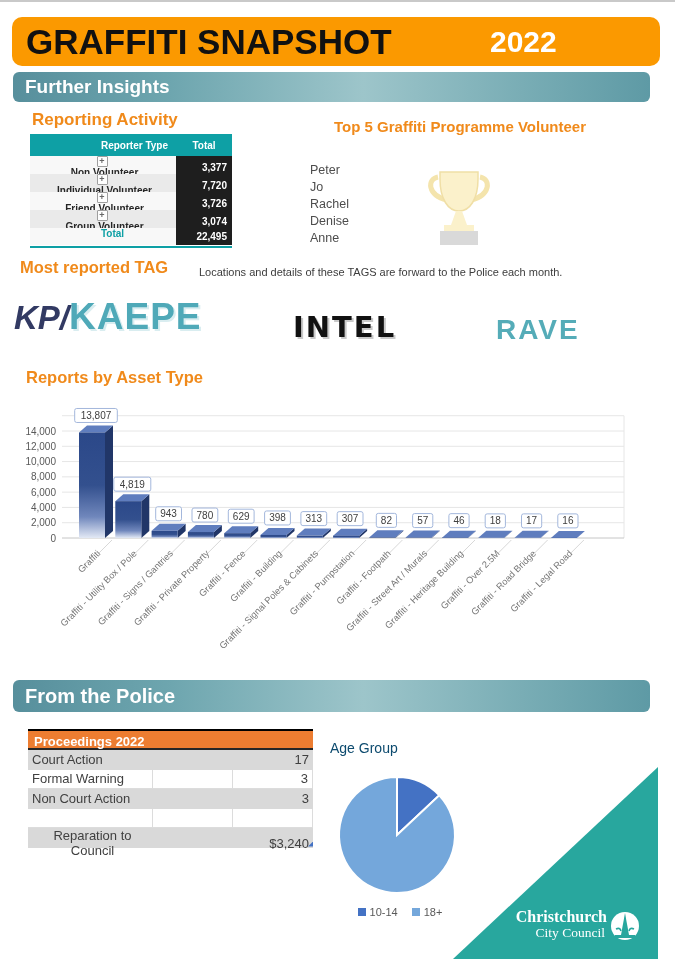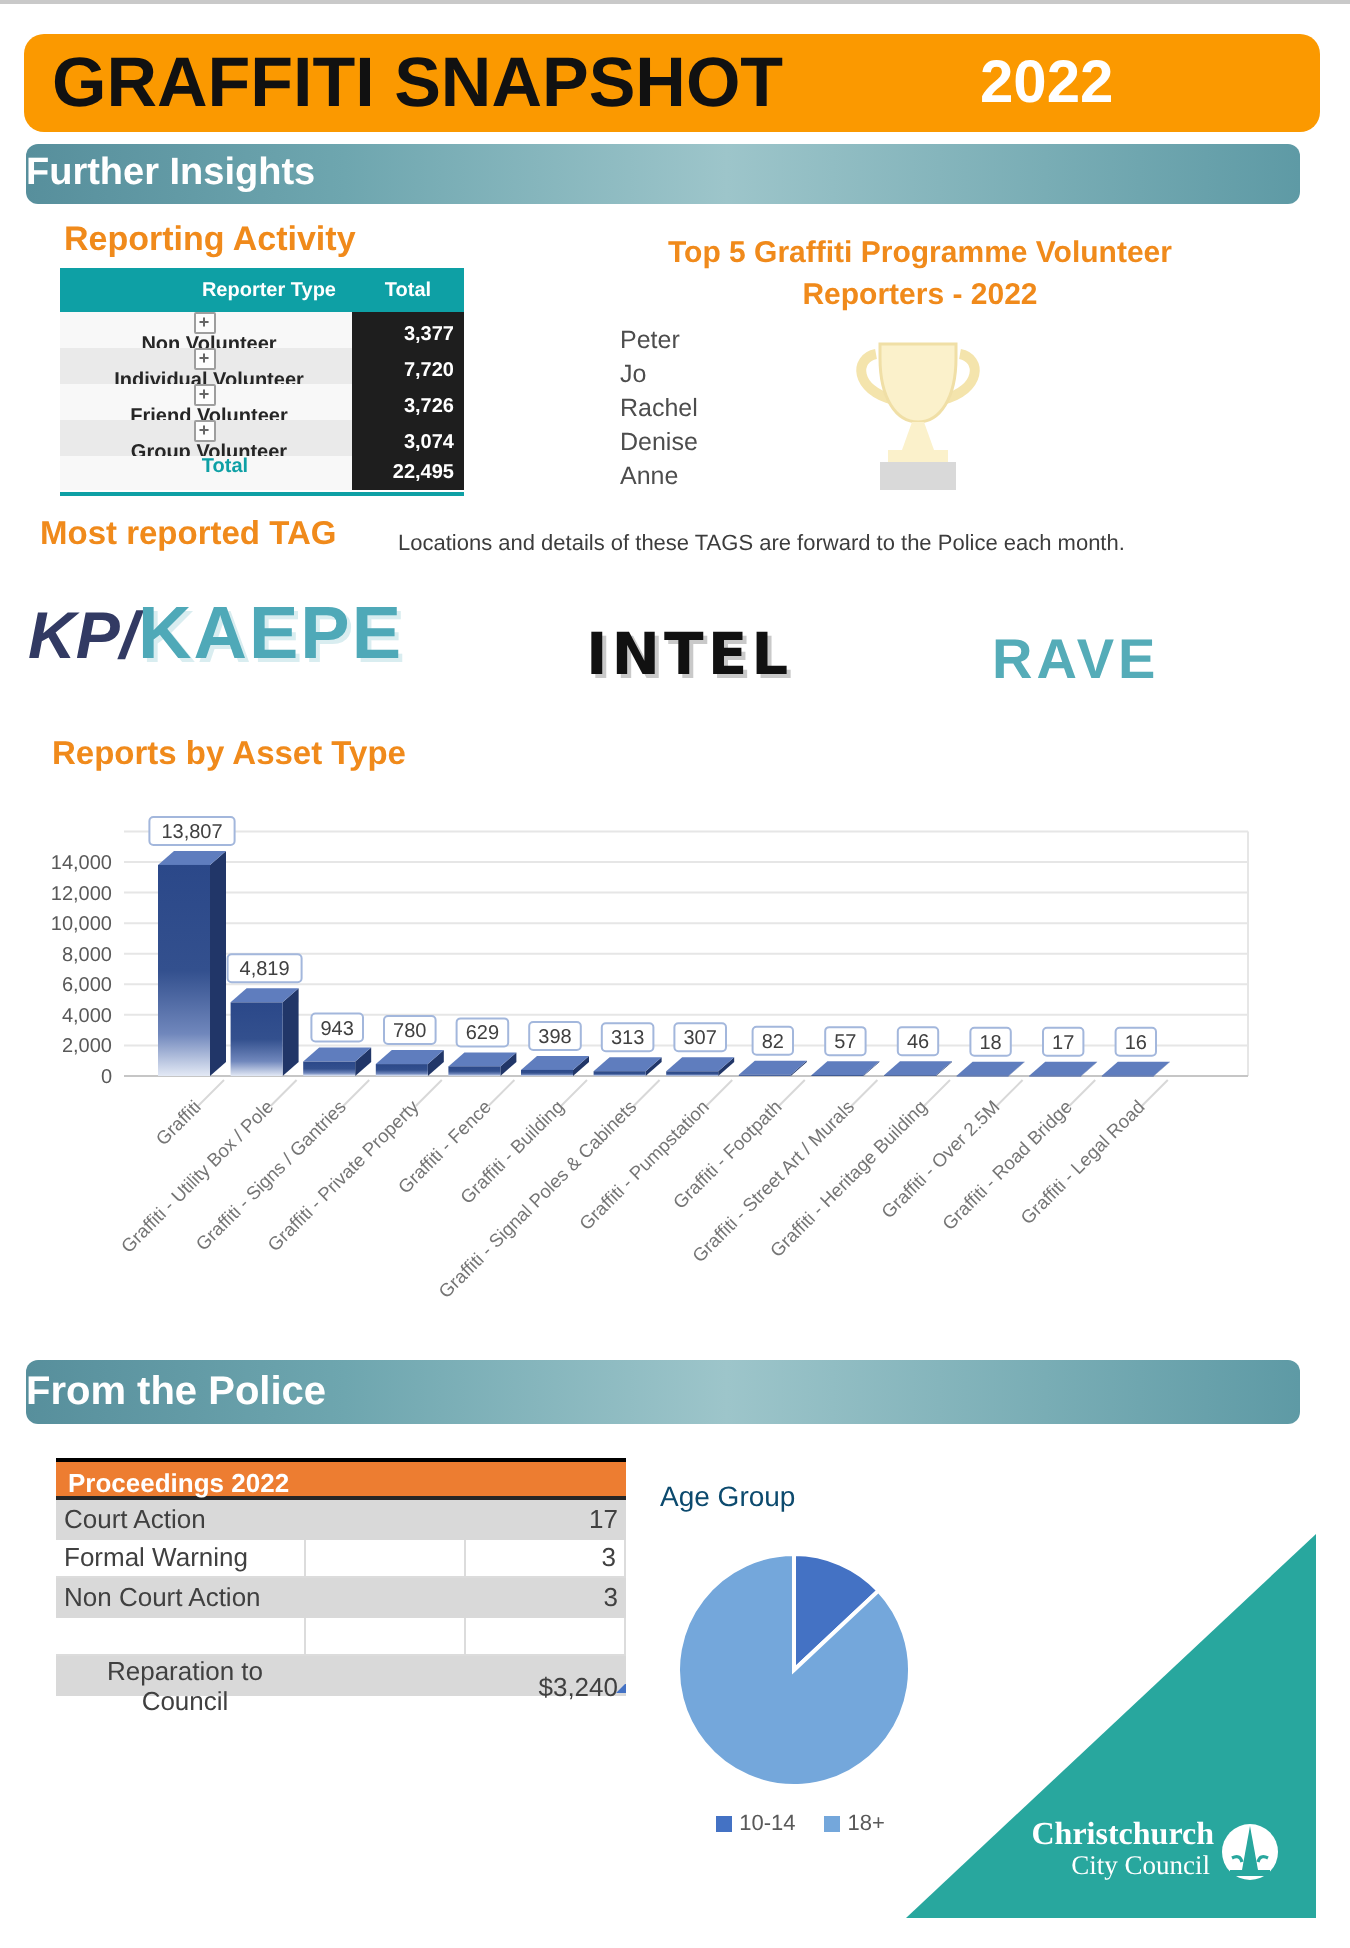--- a/index.html
+++ b/index.html
@@ -8,21 +8,21 @@
   .top-edge{position:absolute;left:0;top:0;width:675px;height:2px;background:#c9c9c9;}
 
   
   .header-bar{position:absolute;left:12px;top:17px;width:648px;height:49px;background:#fb9900;
               border-radius:10px;display:flex;align-items:center;}
   .header-title{font-size:35px;font-weight:800;color:#111;margin-left:14px;letter-spacing:0;}
   .header-year{position:absolute;left:478px;font-size:30px;font-weight:800;color:#fff;}
 
   .banner{position:absolute;left:13px;width:637px;border-radius:6px;color:#fff;font-weight:700;
           background:linear-gradient(90deg,#578f9c 0%,#6ea6af 25%,#9dc5ca 55%,#79adb5 80%,#5e9aa5 100%);
-          display:flex;align-items:center;padding-left:0;box-sizing:border-box;}
+          display:flex;align-items:center;padding-left:12px;box-sizing:border-box;}
   .banner.further{top:72px;height:30px;font-size:19px;}
   .banner.police{top:680px;height:32px;font-size:20px;}
 
   .orange-heading{position:absolute;font-weight:800;color:#f08a1b;}
 
   
   .ra-table{position:absolute;left:30px;top:134px;width:202px;border-bottom:2px solid #0ea0a5;font-size:10px;}
   .ra-hrow{display:grid;grid-template-columns:146px 56px;background:#0ea0a5;color:#fff;font-weight:700;height:22px;align-items:center;}
   .ra-hcell1{text-align:right;padding-right:8px;}
   .ra-hcell2{text-align:center;}
@@ -133,21 +133,20 @@
     <div class="ra-row ra-total">
       <div class="ra-label">
           <span>Total</span>
         </div>
       <div class="ra-value">22,495</div>
     </div>
   </div>
 
   <div class="top5-title">
     <div>Top 5 Graffiti Programme Volunteer</div>
-    <div>Reporters - 2022</div>
   </div>
   <div class="top5-names">
     <div>Peter</div>
     <div>Jo</div>
     <div>Rachel</div>
     <div>Denise</div>
     <div>Anne</div>
   </div>
   <svg class="trophy" width="66" height="80" viewBox="0 0 66 80">
     <path d="M12,10 C1,12 1,28 21,33" fill="none" stroke="#f4e4ac" stroke-width="5"></path>

